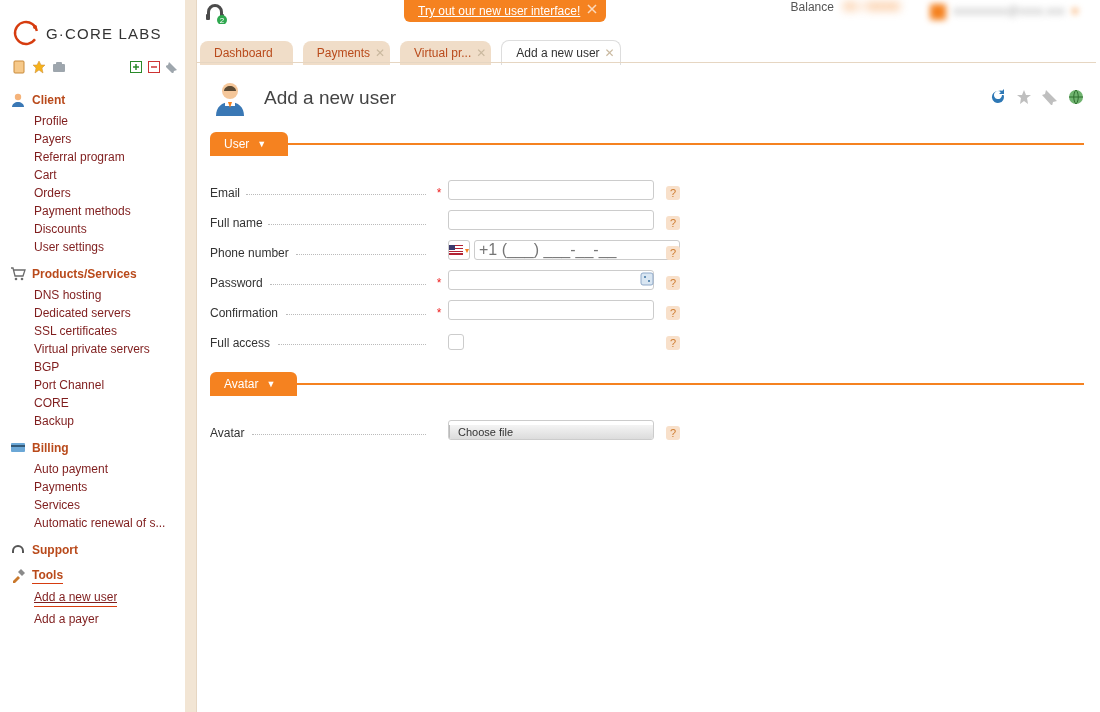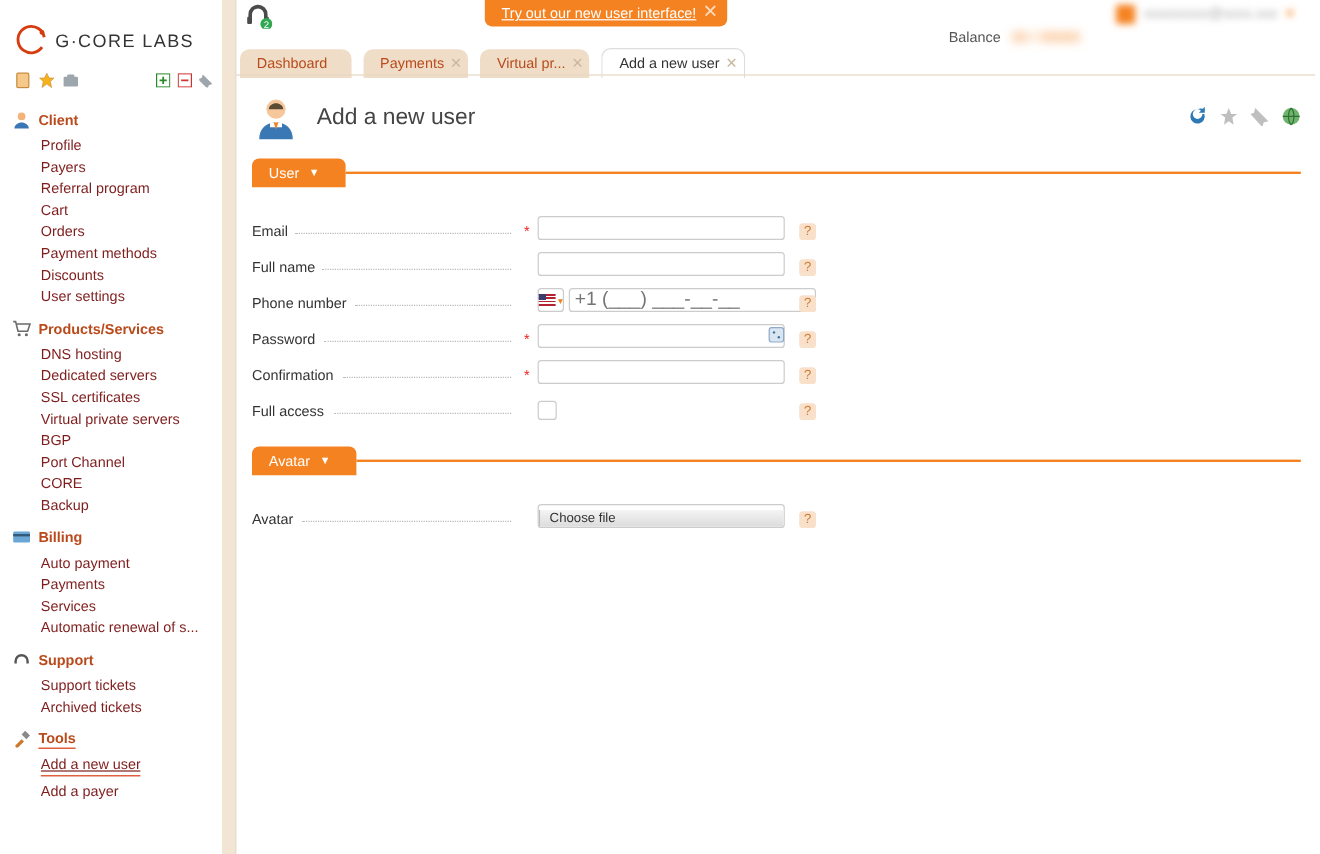--- a/index.html
+++ b/index.html
@@ -3,21 +3,21 @@
 <meta charset="utf-8">
 <style>
   * { box-sizing: border-box; }
   body { margin:0; font-family: Arial, Helvetica, sans-serif; font-size:12px; color:#333; background:#fff; width:1100px; height:712px; overflow:hidden; }
 
   
   .support-badge { position:absolute; left:203px; top:0; width:24px; height:24px; }
   .support-badge svg { display:block; }
   .promo { position:absolute; left:404px; top:0; background:#f58220; color:#fff; padding:4px 26px 4px 14px; border-radius:0 0 6px 6px; text-decoration:underline;}
   .promo .close { position:absolute; right:6px; top:3px; width:14px; height:14px; color:#fff; opacity:.7; cursor:pointer; }
-  .balance { position:absolute; right:200px; top:24px; color:#555;}
+  .balance { position:absolute; right:200px; top:0; color:#555;}
   .balance .val { color:#f58220; filter:blur(4px); margin-left:6px;}
   .user-menu { position:absolute; right:22px; top:4px; color:#aaa; filter:blur(3px); }
   .user-menu .avatar { display:inline-block; width:16px; height:16px; background:#f58220; border-radius:2px; vertical-align:middle; margin-right:4px;}
   .user-menu .caret { color:#f58220; filter:none; margin-left:4px;}
 
   
   .logo { position:absolute; left:12px; top:18px; }
   .sidebar { position:absolute; left:6px; top:60px; width:172px; }
   .sb-toolbar { height:22px; display:flex; gap:6px; align-items:center; padding:2px 0 8px 6px; }
   .sb-toolbar .spacer { flex:1 1 auto; }
@@ -201,24 +201,20 @@
     <li>Services</li>
     <li>Automatic renewal of s...</li>
   </ul>
 
   <div class="sb-section">
     <svg width="16" height="16">
         <path d="M2 9a6 6 0 0112 0v2h-2V9a4 4 0 00-8 0v2H2V9z" fill="#555"></path>
       </svg>
     <span class="title">Support</span>
   </div>
-  <ul class="sb-items">
-    <li>Support tickets</li>
-    <li>Archived tickets</li>
-  </ul>
 
   <div class="sb-section">
     <svg width="16" height="16">
         <path d="M3 13l5-5 2 2-5 5H3v-2z" fill="#c9782c"></path>
         <path d="M11 1l4 4-3 3-4-4z" fill="#8a8a8a"></path>
       </svg>
     <span class="title tools-underline">Tools</span>
   </div>
   <ul class="sb-items">
     <li class="underline">Add a new user</li>

